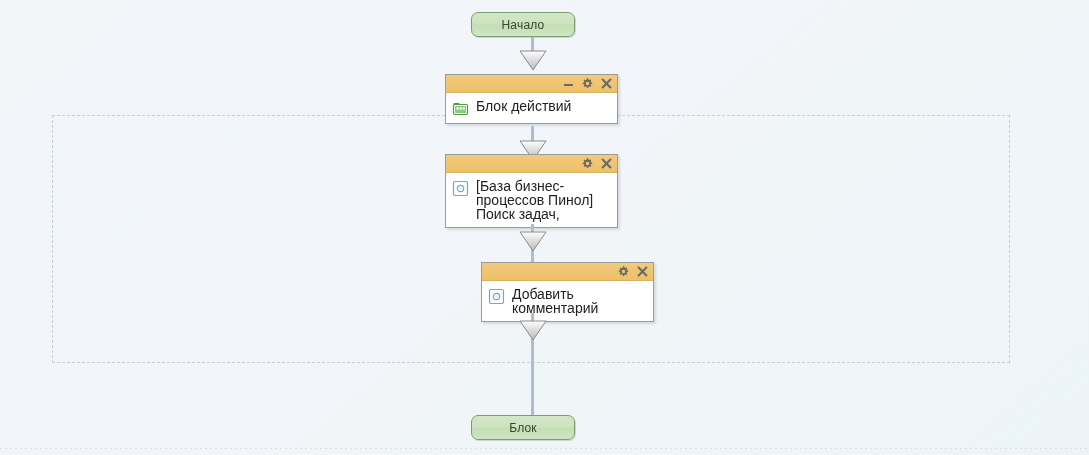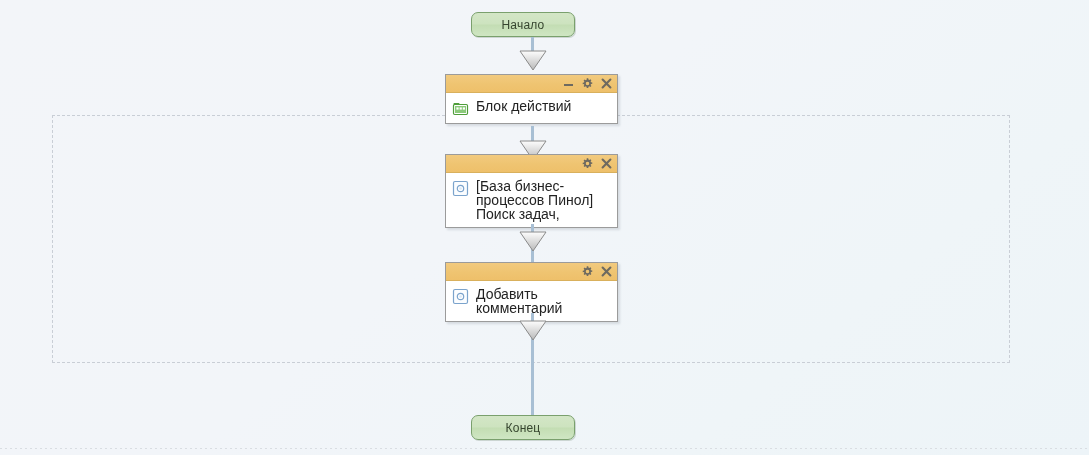--- a/index.html
+++ b/index.html
@@ -128,21 +128,21 @@
   .block-label {
     font-size: 14px;
     line-height: 14px;
     color: #222222;
     padding-top: 1px;
     white-space: pre-line;
   }
 
   #block-action     { top: 74px; }
   #block-search     { top: 154px; }
-  #block-comment    { top: 262px; }
+  #block-comment    { top: 262px; margin-left: 36px; }
 </style>
 </head>
 <body>
 
 <div id="canvas">
 
   <div class="group-frame"></div>
 
   <div class="terminator" id="node-start">
     <span>Начало</span>
@@ -280,18 +280,18 @@
         <linearGradient id="ah4" x1="0" y1="0" x2="0" y2="1">
           <stop offset="0%" stop-color="#fdfdfd"></stop>
           <stop offset="100%" stop-color="#b9b9b9"></stop>
         </linearGradient>
       </defs>
       <polygon points="1,1 27,1 14,20" fill="url(#ah4)" stroke="#8a8a8a" stroke-width="1"></polygon>
     </svg>
   </div>
 
   <div class="terminator" id="node-end">
-    <span>Конец</span>
+    <span>Блок</span>
   </div>
 
   <div class="bottom-dots"></div>
 
 </div>
 
 </body></html>

